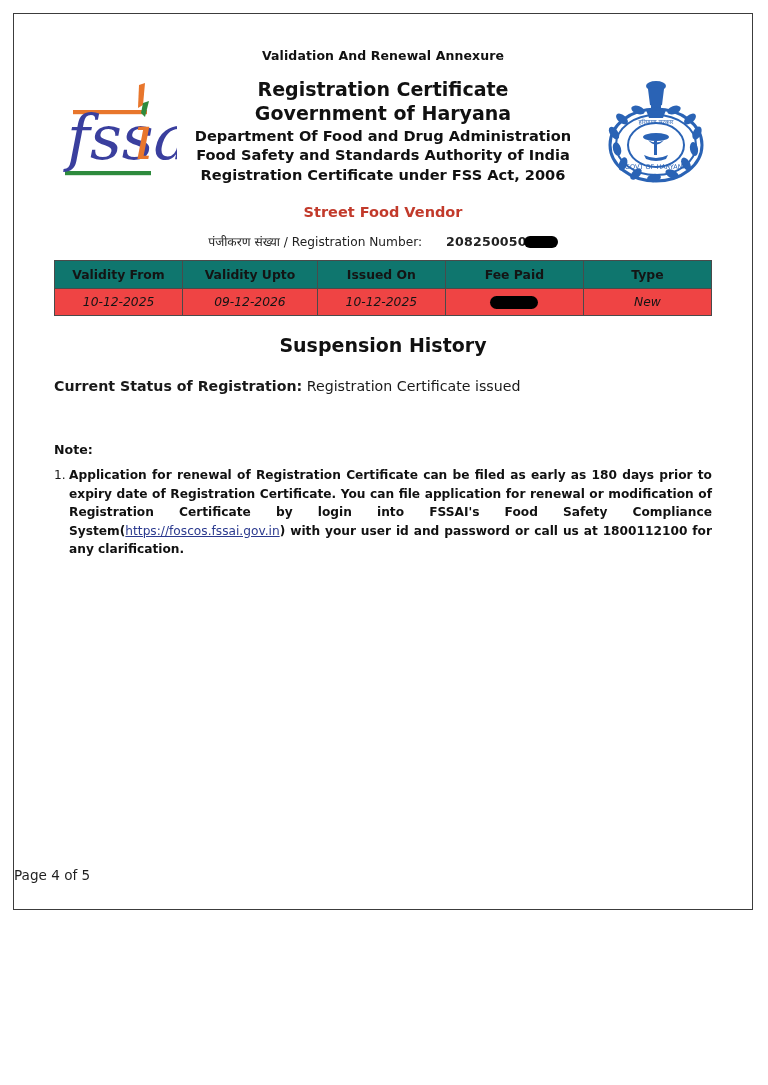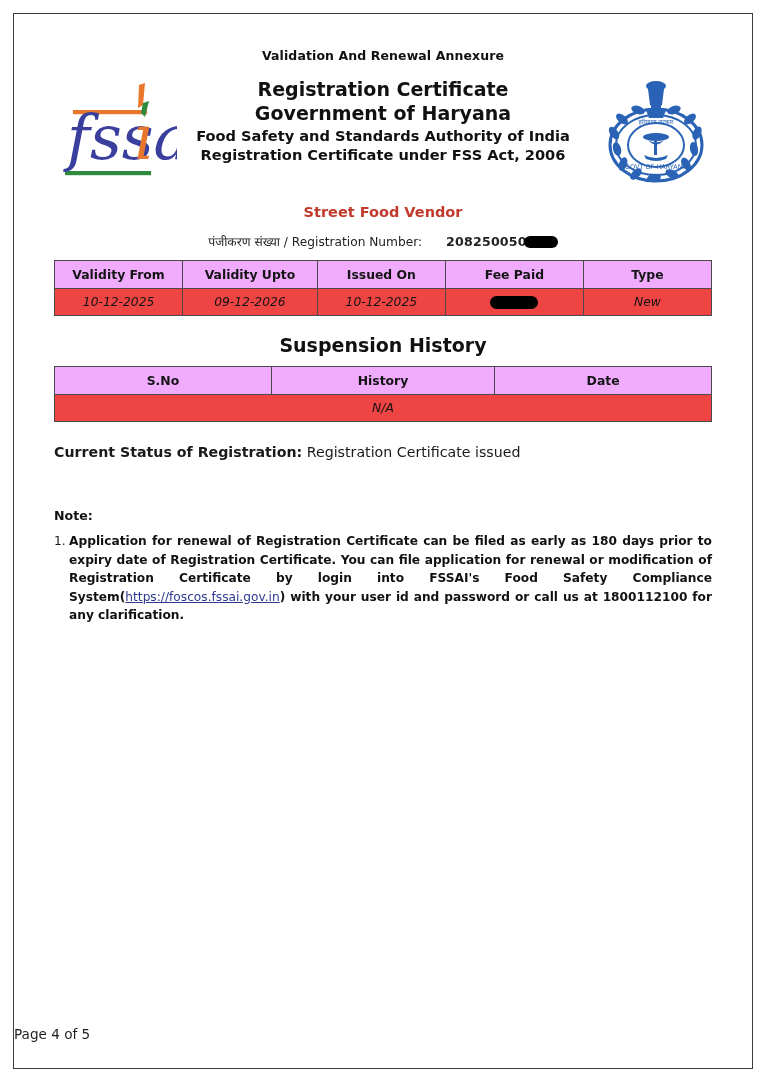--- a/index.html
+++ b/index.html
@@ -14,21 +14,21 @@
     color: #1a1a1a;
     position: relative;
     overflow: hidden;
   }
 
   .page-frame {
     position: absolute;
     left: 13px;
     top: 13px;
     width: 740px;
-    height: 1056px;
+    height: 897px;
     border: 1.5px solid #3c3c3c;
     box-sizing: border-box;
     background: #fff;
   }
 
   .page-inner {
     position: absolute;
     left: 0; top: 0; right: 0; bottom: 0;
     padding: 0 40px;
     box-sizing: border-box;
@@ -128,21 +128,21 @@
   }
   table.doc-table th,
   table.doc-table td {
     border: 1.2px solid #4a4a4a;
     text-align: center;
     padding: 6px 3px;
     font-size: 12.3px;
     color: #141414;
   }
   table.doc-table th {
-    background: #f0abfc;
+    background: #0f766e;
     font-weight: bold;
     font-size: 12.4px;
   }
   table.doc-table td {
     background: #ef4444;
     font-weight: normal;
     font-style: italic;
   }
   .redact-cell {
     display: inline-block;
@@ -271,20 +271,21 @@
           </g>
 
           <text x="52" y="47" text-anchor="middle" font-size="6" font-family="DejaVu Sans, Liberation Sans, sans-serif" fill="#2a63b5" stroke="none">हरियाणा सरकार</text>
           <text x="52" y="92" text-anchor="middle" font-size="6.5" font-family="DejaVu Sans, Liberation Sans, sans-serif" fill="#2a63b5" stroke="none">GOVT OF HARYANA</text>
         </g>
       </svg>
 
       <div class="header-center">
         <div class="h-line1">Registration Certificate</div>
         <div class="h-line2">Government of Haryana</div>
+        <div class="h-sub">Department Of Food and Drug Administration</div>
         <div class="h-sub">Food Safety and Standards Authority of India</div>
         <div class="h-sub">Registration Certificate under FSS Act, 2006</div>
       </div>
     </div>
 
     <div class="kob">Street Food Vendor</div>
 
     <div class="regno-line">
       <span class="regno-label-hi">पंजीकरण संख्या</span><span> / </span><span>Registration Number:</span><span class="regno-value">208250050</span><span class="redact-inline"></span>
     </div>
@@ -314,39 +315,20 @@
           <td>
             <span class="redact-cell"></span>
           </td>
           <td>New</td>
         </tr>
       </tbody>
     </table>
 
     <div class="section-title">Suspension History</div>
 
-    <table class="doc-table">
-      <colgroup>
-        <col style="width:33%">
-          <col style="width:34%">
-          <col style="width:33%">
-      </colgroup>
-      <thead>
-        <tr>
-          <th>S.No</th>
-          <th>History</th>
-          <th>Date</th>
-        </tr>
-      </thead>
-      <tbody>
-        <tr>
-          <td colspan="3">N/A</td>
-        </tr>
-      </tbody>
-    </table>
 
     <div class="status-line">
       <span class="lbl">Current Status of Registration:</span>
       <span class="val">Registration Certificate issued</span>
     </div>
 
     <div class="note-wrap">
       <div class="note-label">Note:</div>
       <div class="note-item">
         <div class="note-num">1.</div>

